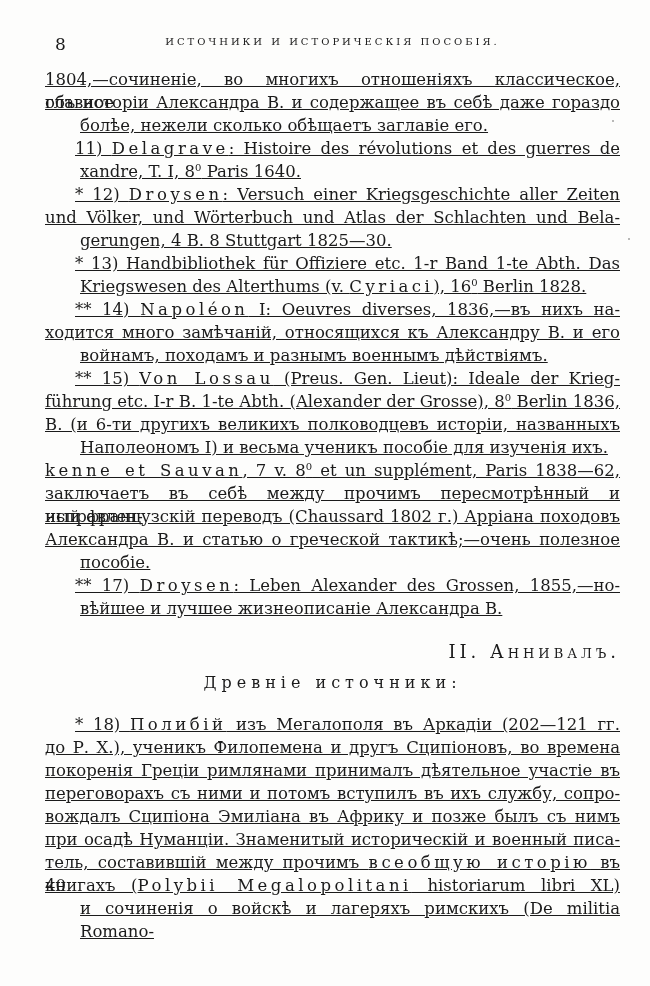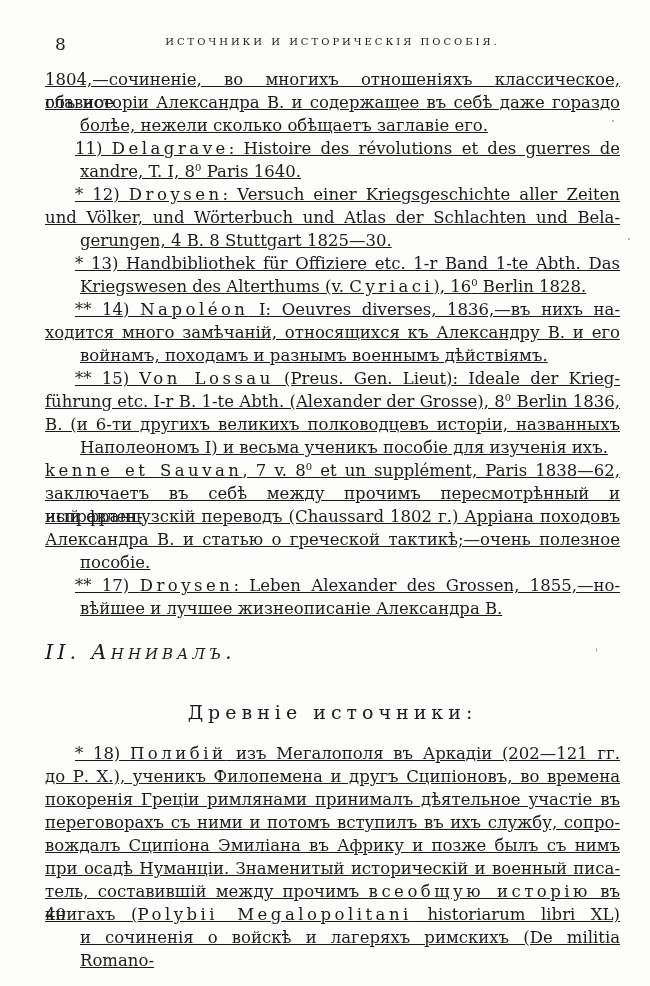--- a/index.html
+++ b/index.html
@@ -58,34 +58,33 @@
   .line.ind {
     padding-left: 30px;
   }
   .sp { letter-spacing: 3.5px; }
   .sup {
     font-size: 10px;
     vertical-align: super;
     line-height: 0;
   }
   .heading {
-    text-align: left;
+    text-align: right;
     font-variant: small-caps;
-    font-size: 21px;
+    font-size: 18px;
     letter-spacing: 4px;
     margin-top: 20px;
     margin-bottom: 0;
     line-height: 24px;
-    font-style: italic;
   }
   .subheading {
     text-align: center;
-    font-size: 19px;
+    font-size: 16px;
     letter-spacing: 5px;
-    margin-top: 36px;
+    margin-top: 7px;
     margin-bottom: 18px;
     line-height: 24px;
   }
   
   .speck {
     position: absolute;
     background: #555;
     border-radius: 50%;
     opacity: 0.55;
   }

